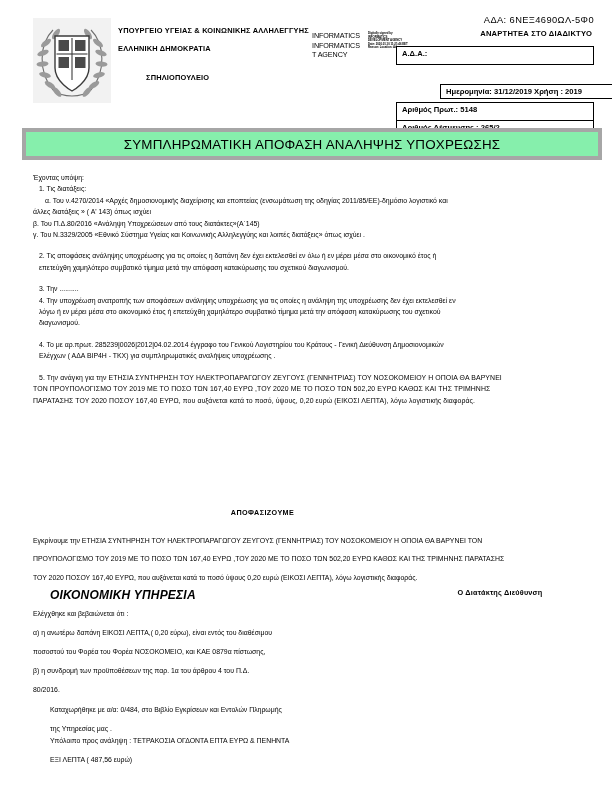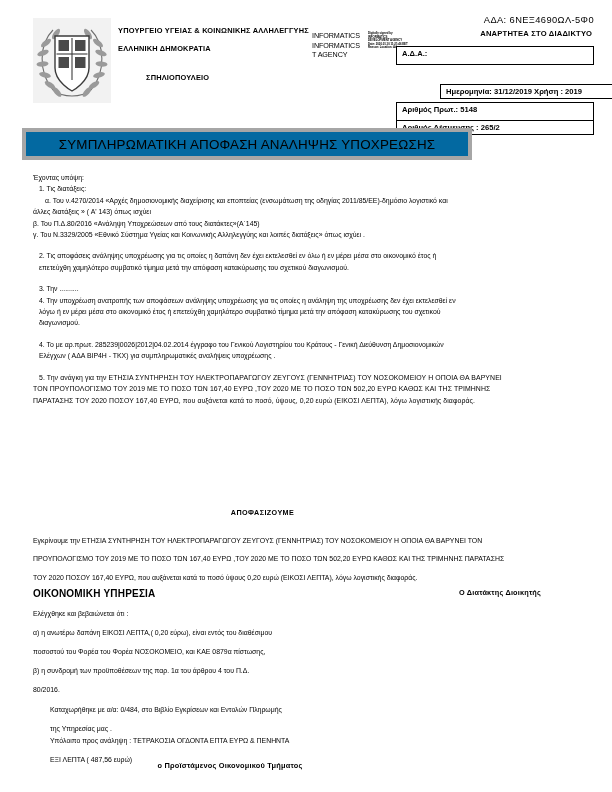--- a/index.html
+++ b/index.html
@@ -131,24 +131,24 @@
   #box-ada   { left: 396px; top: 36px; width: 198px; height: 19px; }
   #box-date  { left: 396px; top: 74px; width: 198px; height: 15px; margin-left: 44px; }
   #box-prot  { left: 396px; top: 92px; width: 198px; height: 32px; }
   #box-desm  { left: 396px; top: 110px; width: 198px; height: 15px; }
 
   
   .title-banner {
     position: absolute;
     left: 22px;
     top: 128px;
-    width: 450px;
+    width: 580px;
     height: 32px;
     border: 4px solid #a6a6a6;
-    background: #0369a1;
+    background: #86efac;
     box-sizing: border-box;
     display: flex;
     align-items: center;
     justify-content: center;
   }
   .title-banner .title-text {
     font-size: 13.4px;
     letter-spacing: 0.2px;
     white-space: nowrap;
   }
@@ -189,25 +189,26 @@
     top: 528px;
     width: 548px;
     font-size: 6.9px;
     line-height: 11.6px;
     text-align: justify;
   }
 
   
   .fin-head {
     position: absolute;
-    left: 33px;
+    left: 50px;
     top: 588px;
-    font-size: 10px;
-    font-weight: bold;
-    letter-spacing: 0.2px;
+    font-size: 12px;
+    font-weight: bold;
+    letter-spacing: 0.2px;
+    font-style: italic;
   }
   .fin-body {
     position: absolute;
     left: 33px;
     top: 601px;
     width: 330px;
     font-size: 6.9px;
     line-height: 12.2px;
   }
   .commander {
@@ -369,27 +370,26 @@
   <div class="fin-head">ΟΙΚΟΝΟΜΙΚΗ ΥΠΗΡΕΣΙΑ</div>
 
   <div class="fin-body">
     <p>Ελέγχθηκε και βεβαιώνεται ότι :</p>
     <p>α) η ανωτέρω δαπάνη ΕΙΚΟΣΙ ΛΕΠΤΑ,( 0,20 εύρω), είναι εντός του διαθέσιμου</p>
     <p>ποσοστού του Φορέα   του Φορέα ΝΟΣΟΚΟΜΕΙΟ, και ΚΑΕ 0879α πίστωσης,</p>
     <p>β) η συνδρομή των προϋποθέσεων της παρ. 1α του άρθρου 4 του Π.Δ.</p>
     <p>80/2016.</p>
   </div>
 
-  <div class="commander">Ο Διατάκτης Διοικητής</div>
+  <div class="commander">Ο Διατάκτης Διεύθυνση</div>
 
   <div class="reg-block">
     <p>Καταχωρήθηκε με α/α: 0/484, στο Βιβλίο Εγκρίσεων και Εντολών Πληρωμής</p>
     <p>της Υπηρεσίας μας .</p>
   </div>
 
   <div class="balance-block">
     <p>Υπόλοιπο προς ανάληψη : ΤΕΤΡΑΚΟΣΙΑ ΟΓΔΟΝΤΑ ΕΠΤΑ ΕΥΡΩ &amp; ΠΕΝΗΝΤΑ</p>
     <p>ΕΞΙ ΛΕΠΤΑ ( 487,56 ευρώ)</p>
   </div>
 
-  <div class="foot-sign">ο Προϊστάμενος Οικονομικού Τμήματος</div>
 
 </div>
 
 </body></html>

